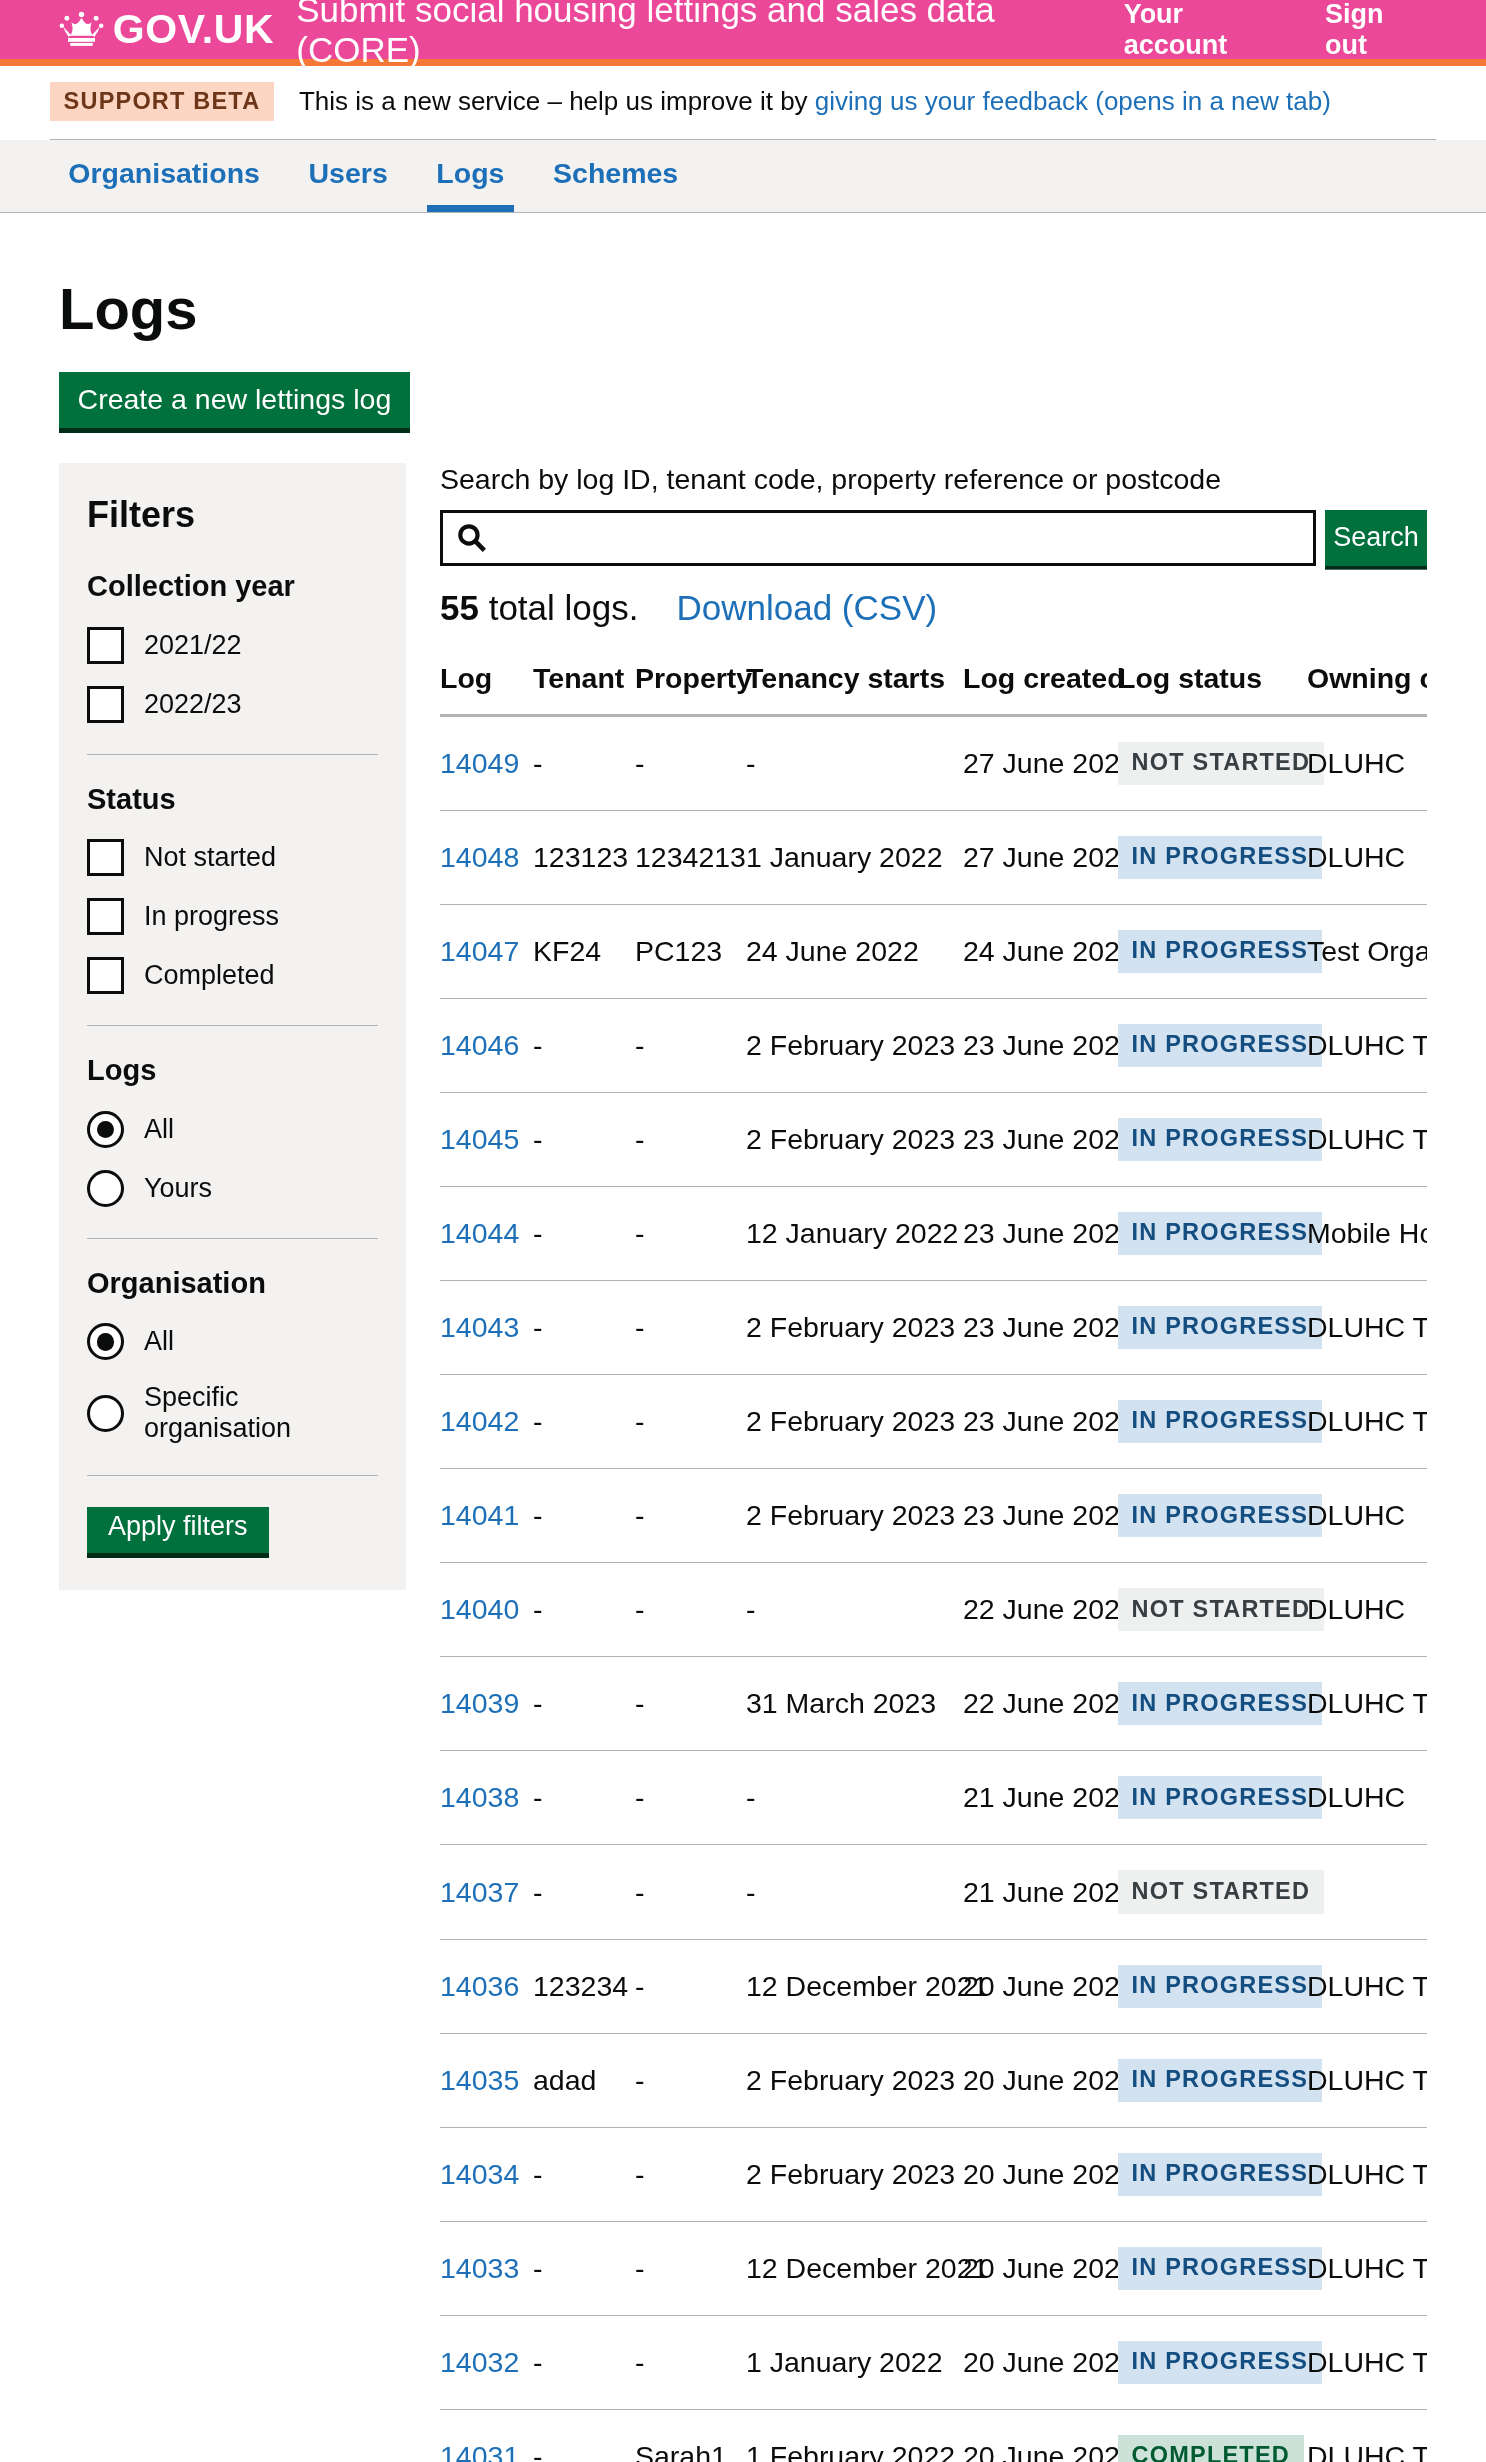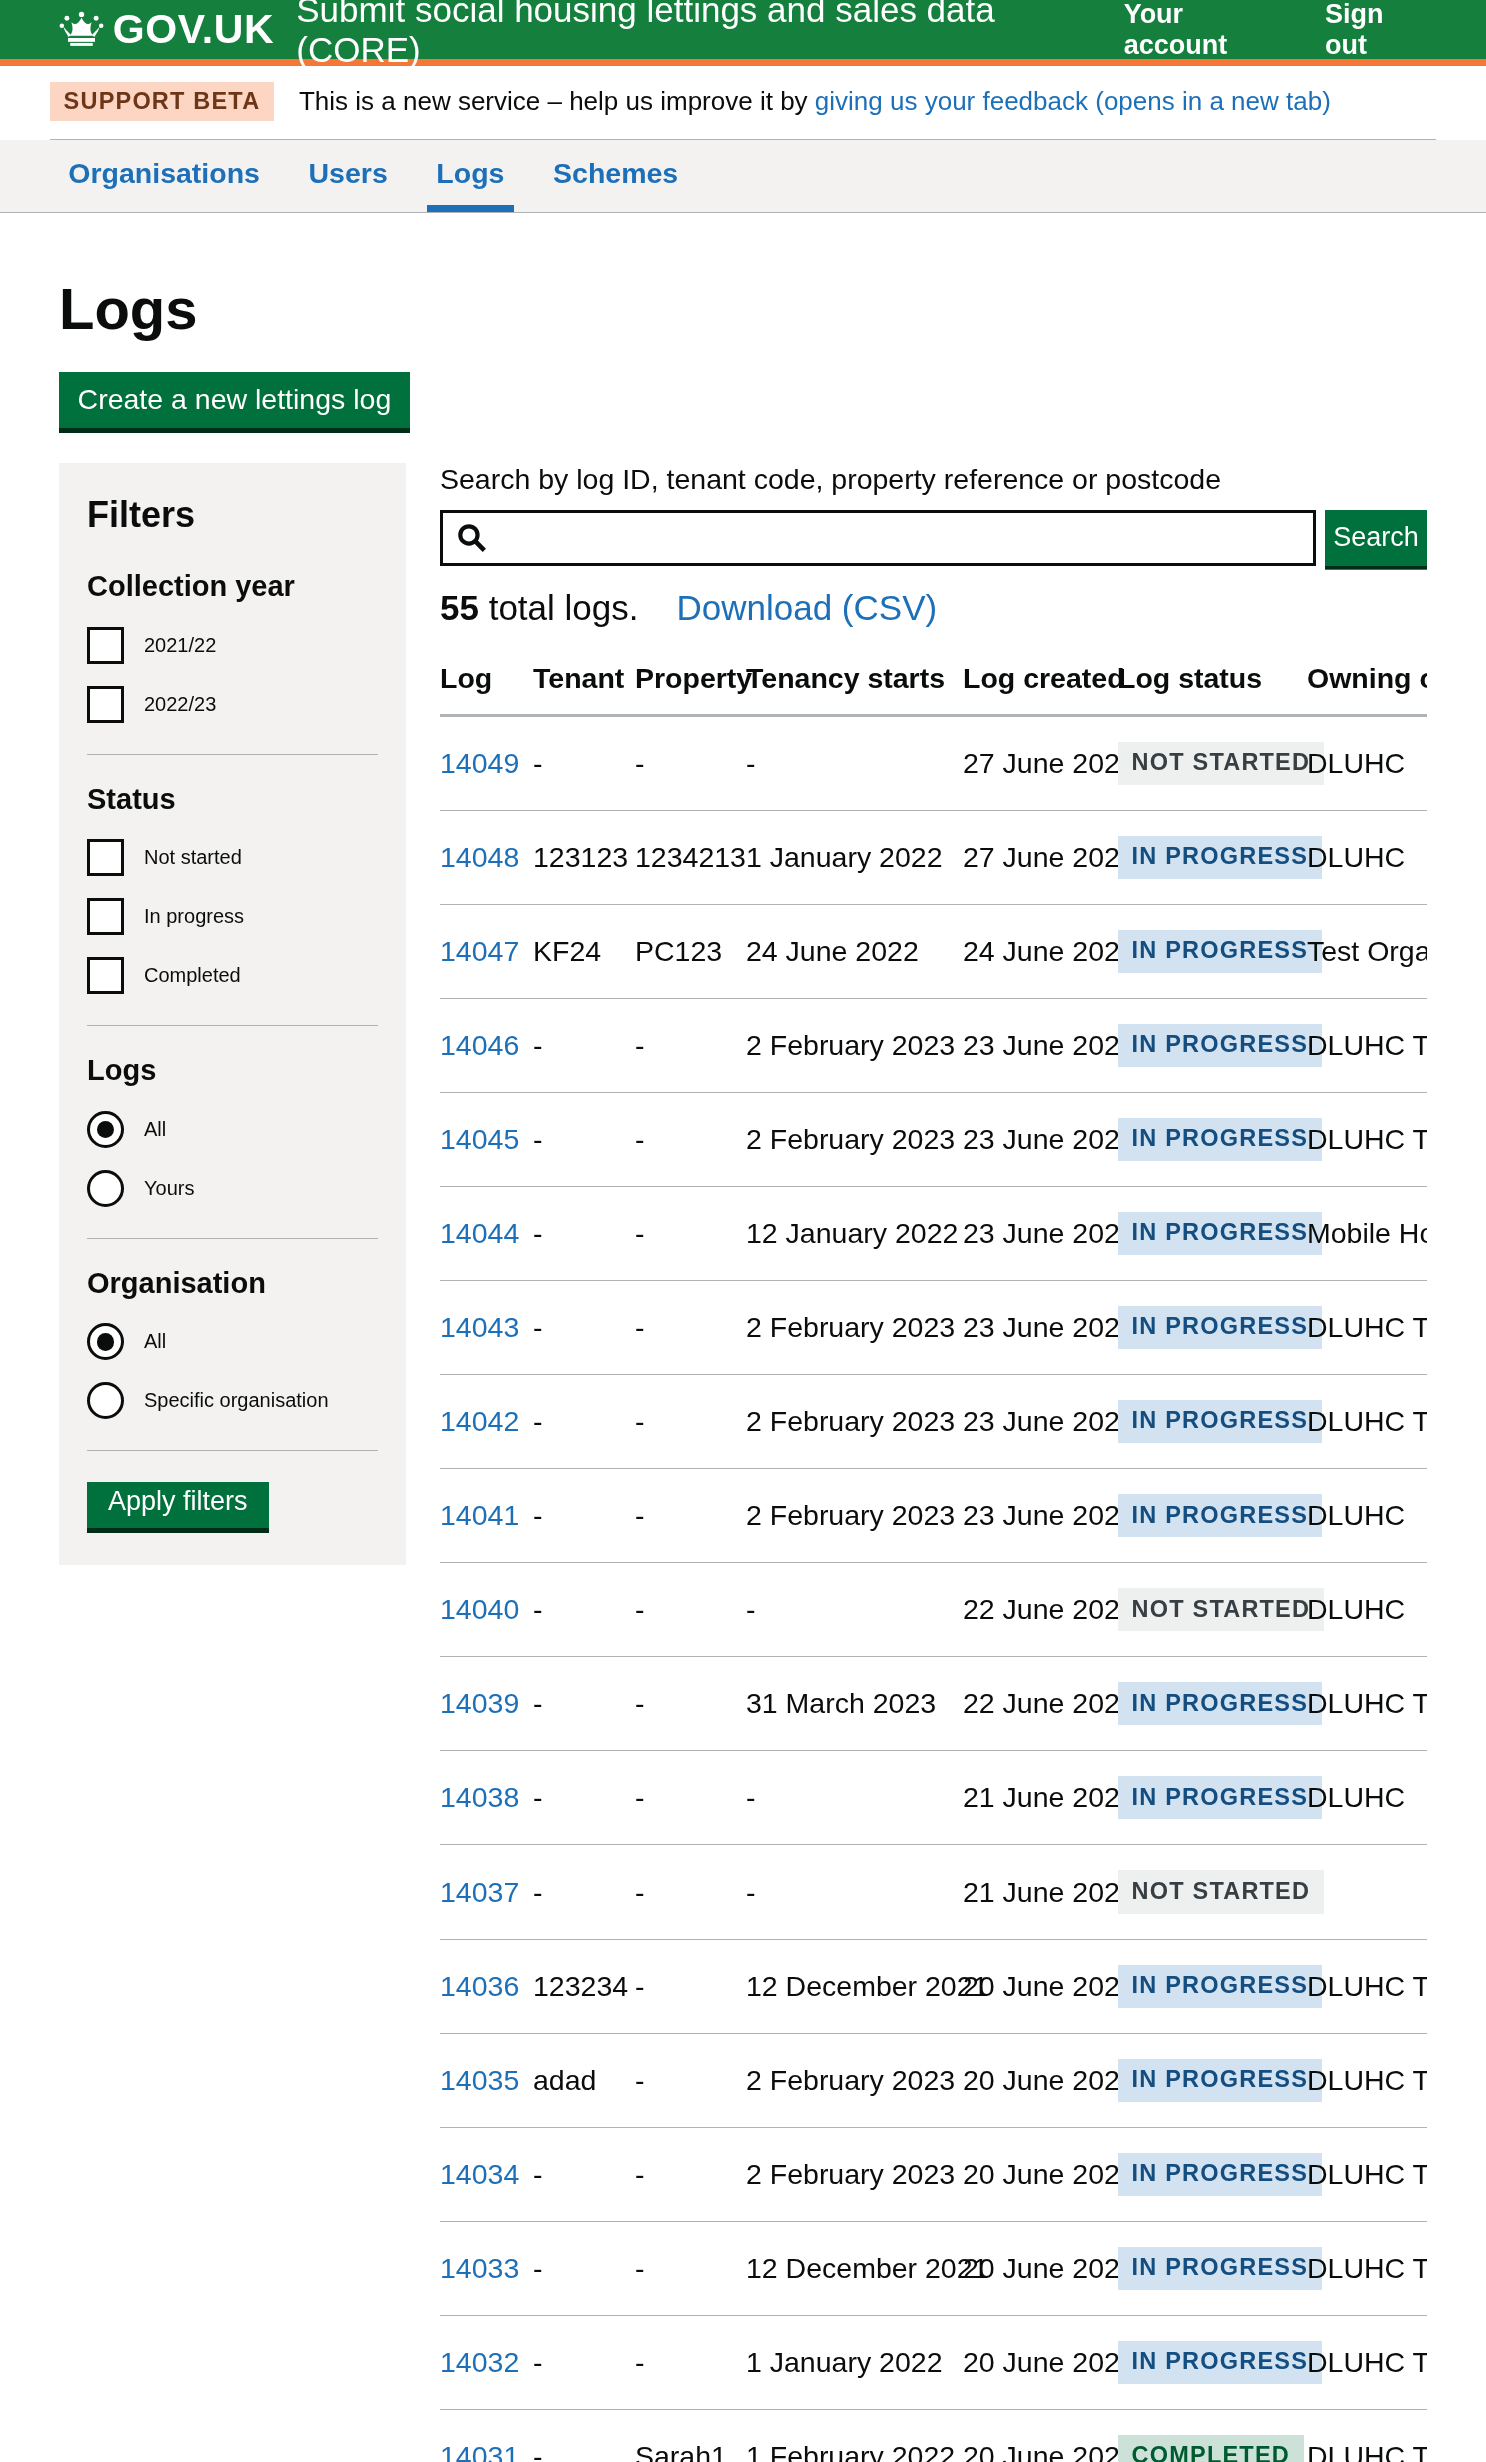--- a/index.html
+++ b/index.html
@@ -5,21 +5,21 @@
   * { box-sizing: border-box; }
   html, body { margin: 0; padding: 0; }
   body {
     width: 1486px; height: 2462px; overflow: hidden;
     font-family: "Liberation Sans", sans-serif;
     color: #0b0c0c; background: #fff; position: relative;
   }
   a { cursor: pointer; }
 
   
-  .govuk-header { background: #15803d; border-bottom: 7.4px solid #f47738; }
+  .govuk-header { background: #ec4899; border-bottom: 7.4px solid #f47738; }
   .header-inner {
     margin: 0 59px; height: 59px;
     display: flex; align-items: center;
   }
   .logotype { display: flex; align-items: center; gap: 8.7px; }
   .logotype-text { color: #fff; font-weight: bold; font-size: 41px; letter-spacing: 0.6px; }
   .service-name { color: #fff; font-size: 35px; margin-left: 22px; text-decoration: none; }
   .header-spacer { flex: 1; }
   .header-link { color: #fff; font-weight: bold; font-size: 27px; text-decoration: none; margin-left: 40px; }
 
@@ -69,21 +69,21 @@
     width: 37px; height: 37px; background: #fff; border: 3.1px solid #0b0c0c;
     margin-right: 20px; flex-shrink: 0; cursor: pointer;
   }
   .radio {
     width: 37px; height: 37px; background: #fff; border: 3.1px solid #0b0c0c;
     border-radius: 50%; margin-right: 20px; flex-shrink: 0; cursor: pointer;
     display: flex; align-items: center; justify-content: center;
   }
   .radio .dot { width: 17.3px; height: 17.3px; border-radius: 50%; background: #0b0c0c; display: none; }
   .radio.checked .dot { display: block; }
-  .option-label { font-size: 20px; cursor: pointer; }
+  .option-label { font-size: 27px; cursor: pointer; }
   .apply-btn { margin-top: 3.1px; font-size: 27px; padding: 4px 21px 11px; }
 
   
   .results-col { flex: 1; overflow: hidden; }
   .search-label { font-size: 28.5px; margin-bottom: 13.6px; }
   .search-row { display: flex; align-items: stretch; }
   .search-box { position: relative; flex: 1; }
   .search-input {
     width: 100%; height: 56px; border: 3.1px solid #0b0c0c; font-size: 27px;
     font-family: inherit; padding: 0 12.4px 0 59px; outline: none; background: #fff;

